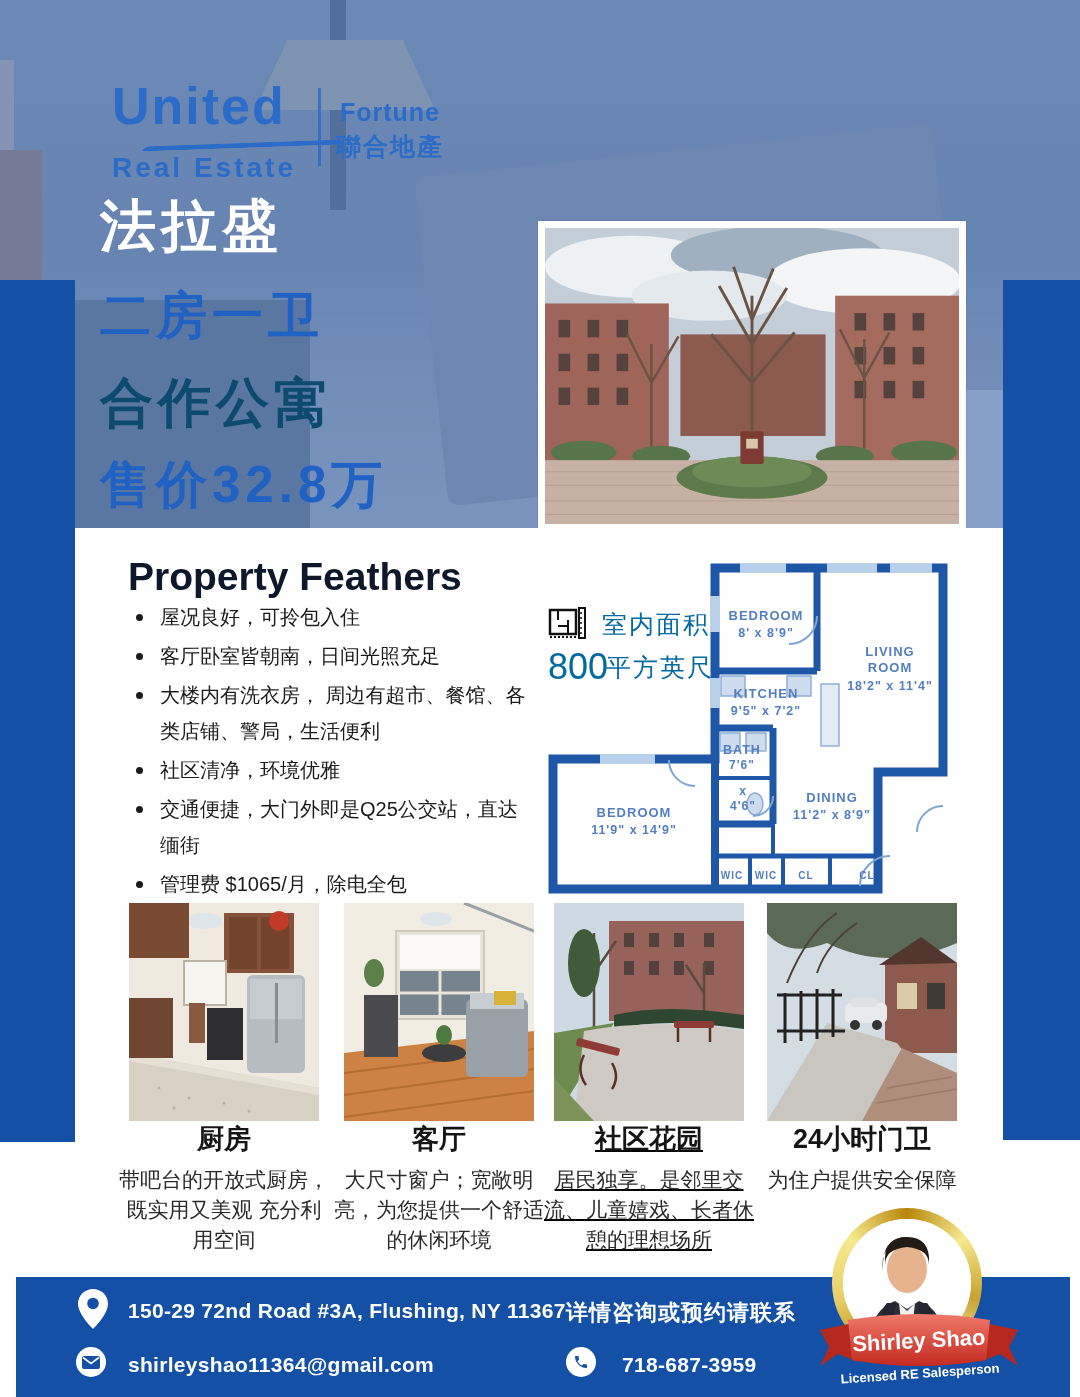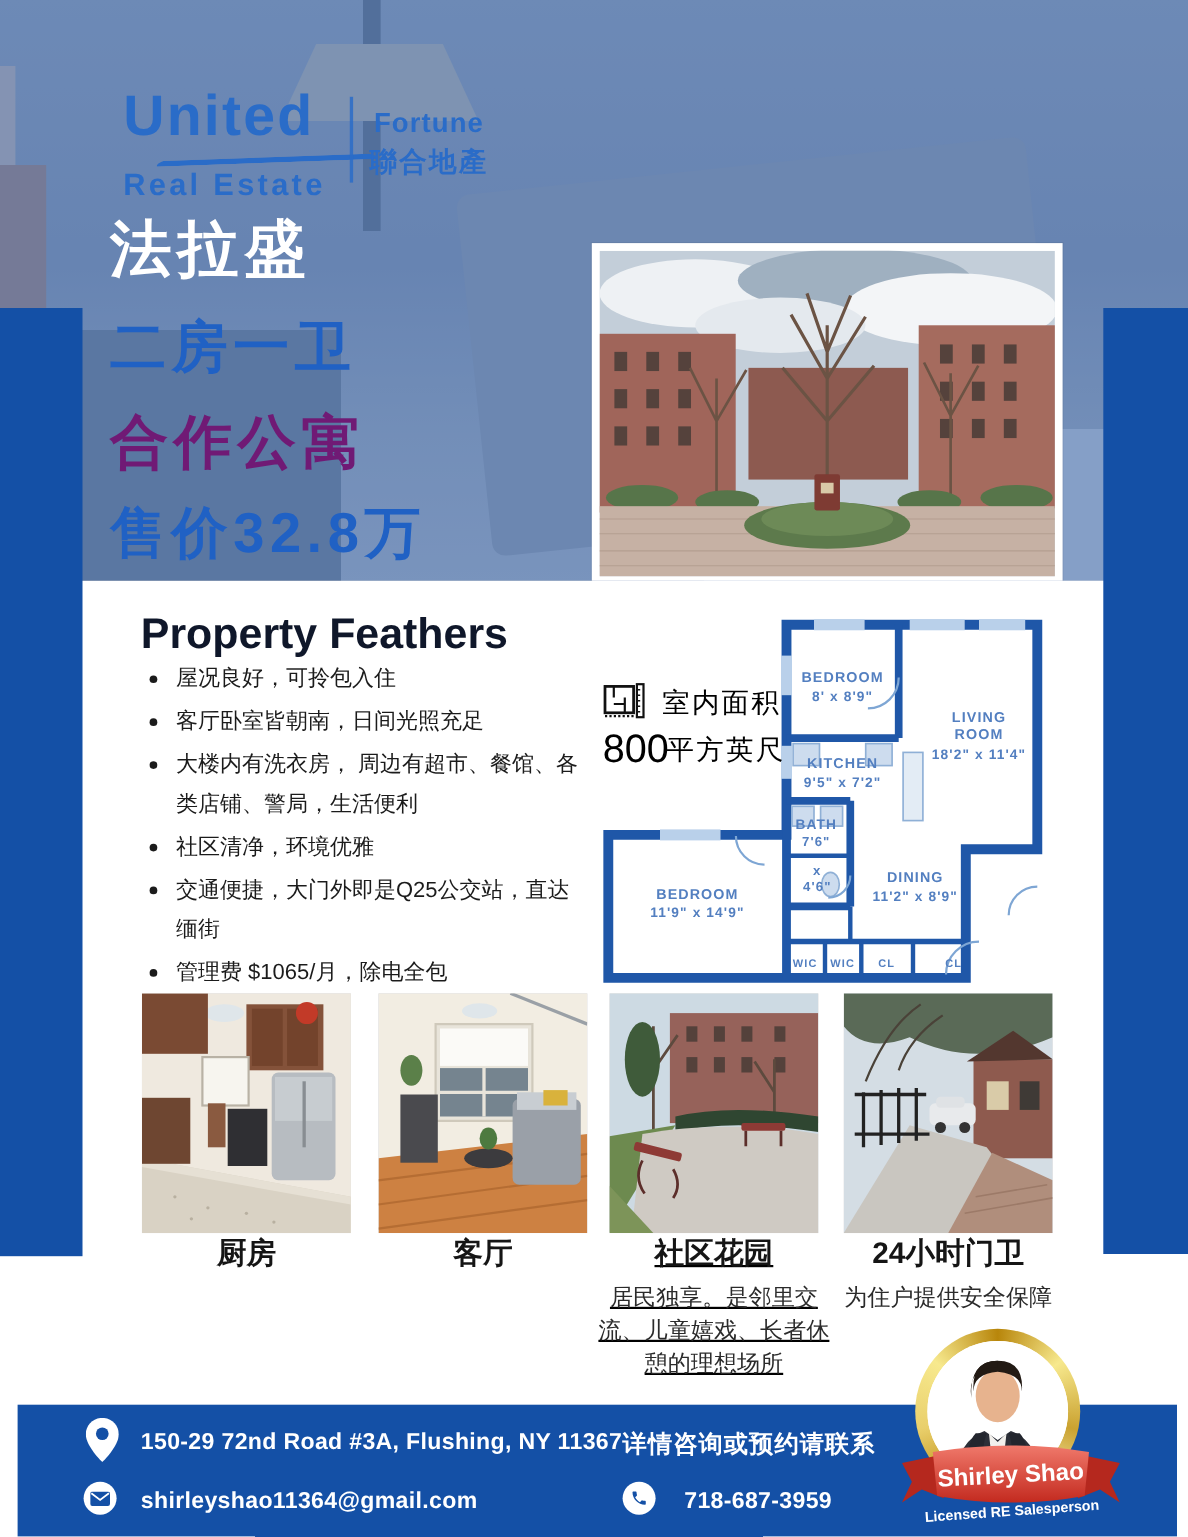--- a/index.html
+++ b/index.html
@@ -18,40 +18,40 @@
   .logo .realestate { font-size:28px; font-weight:700; letter-spacing:3px; margin-top:4px; }
   .logo-divider { position:absolute; left:318px; top:88px; width:3px; height:78px; background:#2a6cc8; opacity:.85; }
   .fortune { position:absolute; left:336px; top:98px; color:#2a6cc8;text-align:center; }
   .fortune .en { font-size:25px; font-weight:700; letter-spacing:1px; }
   .fortune .cn { font-size:25px; font-weight:700; letter-spacing:2px; margin-top:3px; }
 
   .headline { position:absolute; left:100px; top:198px; font-weight:900; letter-spacing:5px; line-height:1; }
   .headline .hl { margin-bottom:0; }
   .hl-1 { font-size:56px; color:#ffffff; }
   .hl-2 { font-size:51px; color:#2061c4; margin-top:36px; }
-  .hl-3 { font-size:53px; color:#701a75; margin-top:35px; }
+  .hl-3 { font-size:53px; color:#0c4a6e; margin-top:35px; }
   .hl-4 { font-size:51px; color:#2061c4; margin-top:30px; }
 
   .building-photo { position:absolute; left:538px; top:221px; width:428px; height:310px; background:#ffffff; padding:7px; box-shadow:0 0 0 1px rgba(0,0,0,.05); }
   .building-photo svg { display:block; width:100%; height:100%; }
 
   
   .side-bar { position:absolute; background:#1450a6; }
   .side-bar.left { left:0; top:280px; width:75px; height:862px; }
   .side-bar.right { left:1003px; top:280px; width:77px; height:860px; }
 
   
   .features { position:absolute; left:128px; top:555px; width:405px; }
   .features h2 { font-size:39px; font-weight:800; color:#0f172a; letter-spacing:0; }
   .features ul { list-style:none; }
   .features li { position:relative; padding-left:32px; font-size:20px; color:#1b1b1b; line-height:36px; margin-bottom:3px; }
   .features li::before { content:""; position:absolute; left:8px; top:15px; width:7px; height:7px; border-radius:50%; background:#1b1b1b; }
 
   
-  .area-info { position:absolute; left:548px; top:620px; color:#000000; }
+  .area-info { position:absolute; left:548px; top:606px; color:#0369a1; }
   .area-row { display:flex; align-items:center; gap:14px; }
   .area-row + .area-row { margin-top:4px; }
   .area-row .txt { font-size:25px; font-weight:500; letter-spacing:2px; }
   .area-row .num { font-size:36px; font-weight:500; width:44px; }
   .floorplan { position:absolute; left:545px; top:556px; width:420px; height:345px; }
   .floorplan svg { width:100%; height:100%; }
   .fp-label { font-weight:700; fill:#537fc0; letter-spacing:1px; }
 
   
   .gallery-col { position:absolute; top:903px; text-align:center; }
@@ -286,20 +286,21 @@
             <circle cx="60" cy="195" r="1.5"></circle>
             <circle cx="95" cy="200" r="1.5"></circle>
             <circle cx="45" cy="205" r="1.5"></circle>
             <circle cx="120" cy="208" r="1.5"></circle>
           </g>
         <rect x="0" y="95" width="44" height="60" fill="#6e4631"></rect>
         <circle cx="150" cy="18" r="10" fill="#c23a28"></circle>
       </svg>
     </div>
     <div class="g-title">厨房</div>
+    <div class="g-desc">带吧台的开放式厨房，既实用又美观 充分利用空间</div>
   </div>
 
   <div class="gallery-col g2">
     <div class="g-photo">
       <svg viewBox="0 0 190 218" preserveAspectRatio="none">
         <rect width="190" height="218" fill="#f2ede2"></rect>
         <ellipse cx="92" cy="16" rx="16" ry="7" fill="#dfe6ea"></ellipse>
         <path d="M120 0 L190 28" stroke="#9aa0a6" stroke-width="3"></path>
         <rect x="52" y="28" width="88" height="88" fill="#e8e4da" stroke="#cfc9bb" stroke-width="2"></rect>
         <rect x="56" y="32" width="80" height="34" fill="#fbfaf7"></rect>
@@ -312,20 +313,21 @@
         <rect x="122" y="96" width="62" height="78" rx="6" fill="#9aa0a8"></rect>
         <rect x="126" y="90" width="54" height="16" fill="#c8cdd2"></rect>
         <rect x="150" y="88" width="22" height="14" fill="#d9b23c"></rect>
         <rect x="20" y="92" width="34" height="62" fill="#4a4a4e"></rect>
         <ellipse cx="100" cy="150" rx="22" ry="9" fill="#3c3b3e"></ellipse>
         <ellipse cx="100" cy="132" rx="8" ry="10" fill="#4d7a3f"></ellipse>
         <ellipse cx="30" cy="70" rx="10" ry="14" fill="#5b8049"></ellipse>
       </svg>
     </div>
     <div class="g-title">客厅</div>
+    <div class="g-desc">大尺寸窗户；宽敞明亮，为您提供一个舒适的休闲环境</div>
   </div>
 
   <div class="gallery-col g3">
     <div class="g-photo">
       <svg viewBox="0 0 190 218" preserveAspectRatio="none">
         <rect width="190" height="218" fill="#cddae3"></rect>
         <rect x="55" y="18" width="135" height="100" fill="#96625a"></rect>
         <g fill="#54413b">
             <rect x="70" y="30" width="10" height="14"></rect>
             <rect x="95" y="30" width="10" height="14"></rect>

